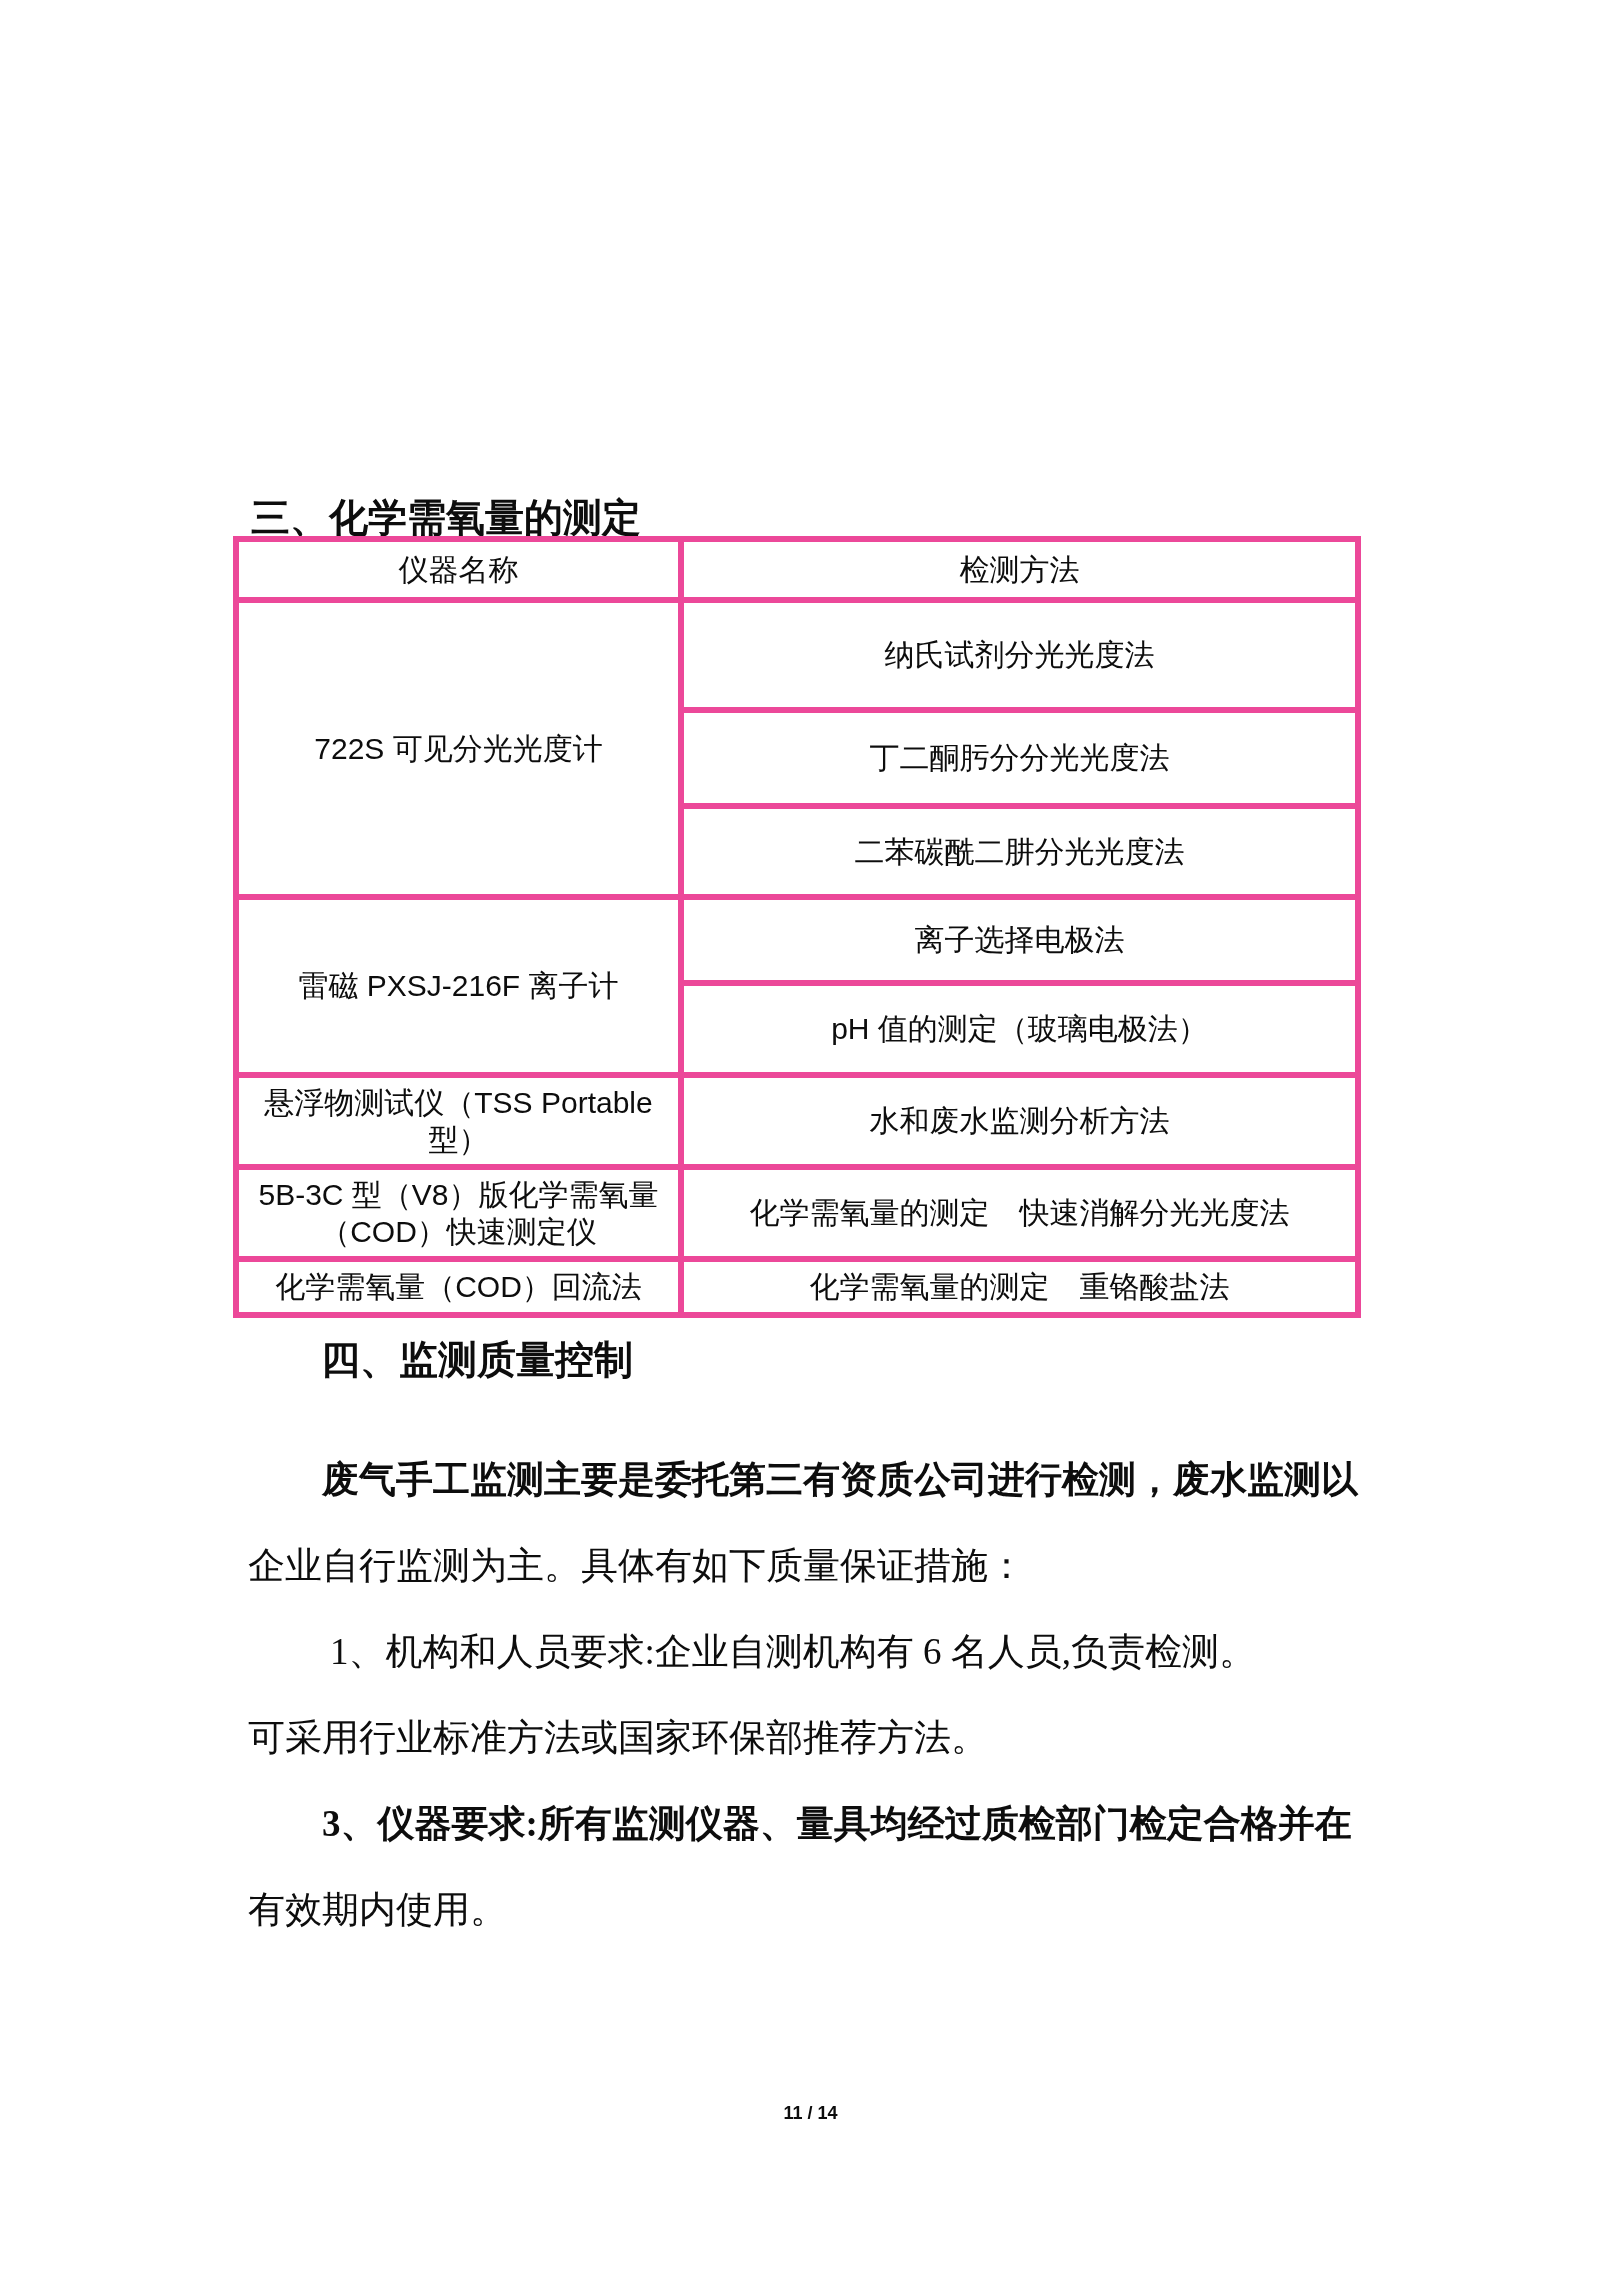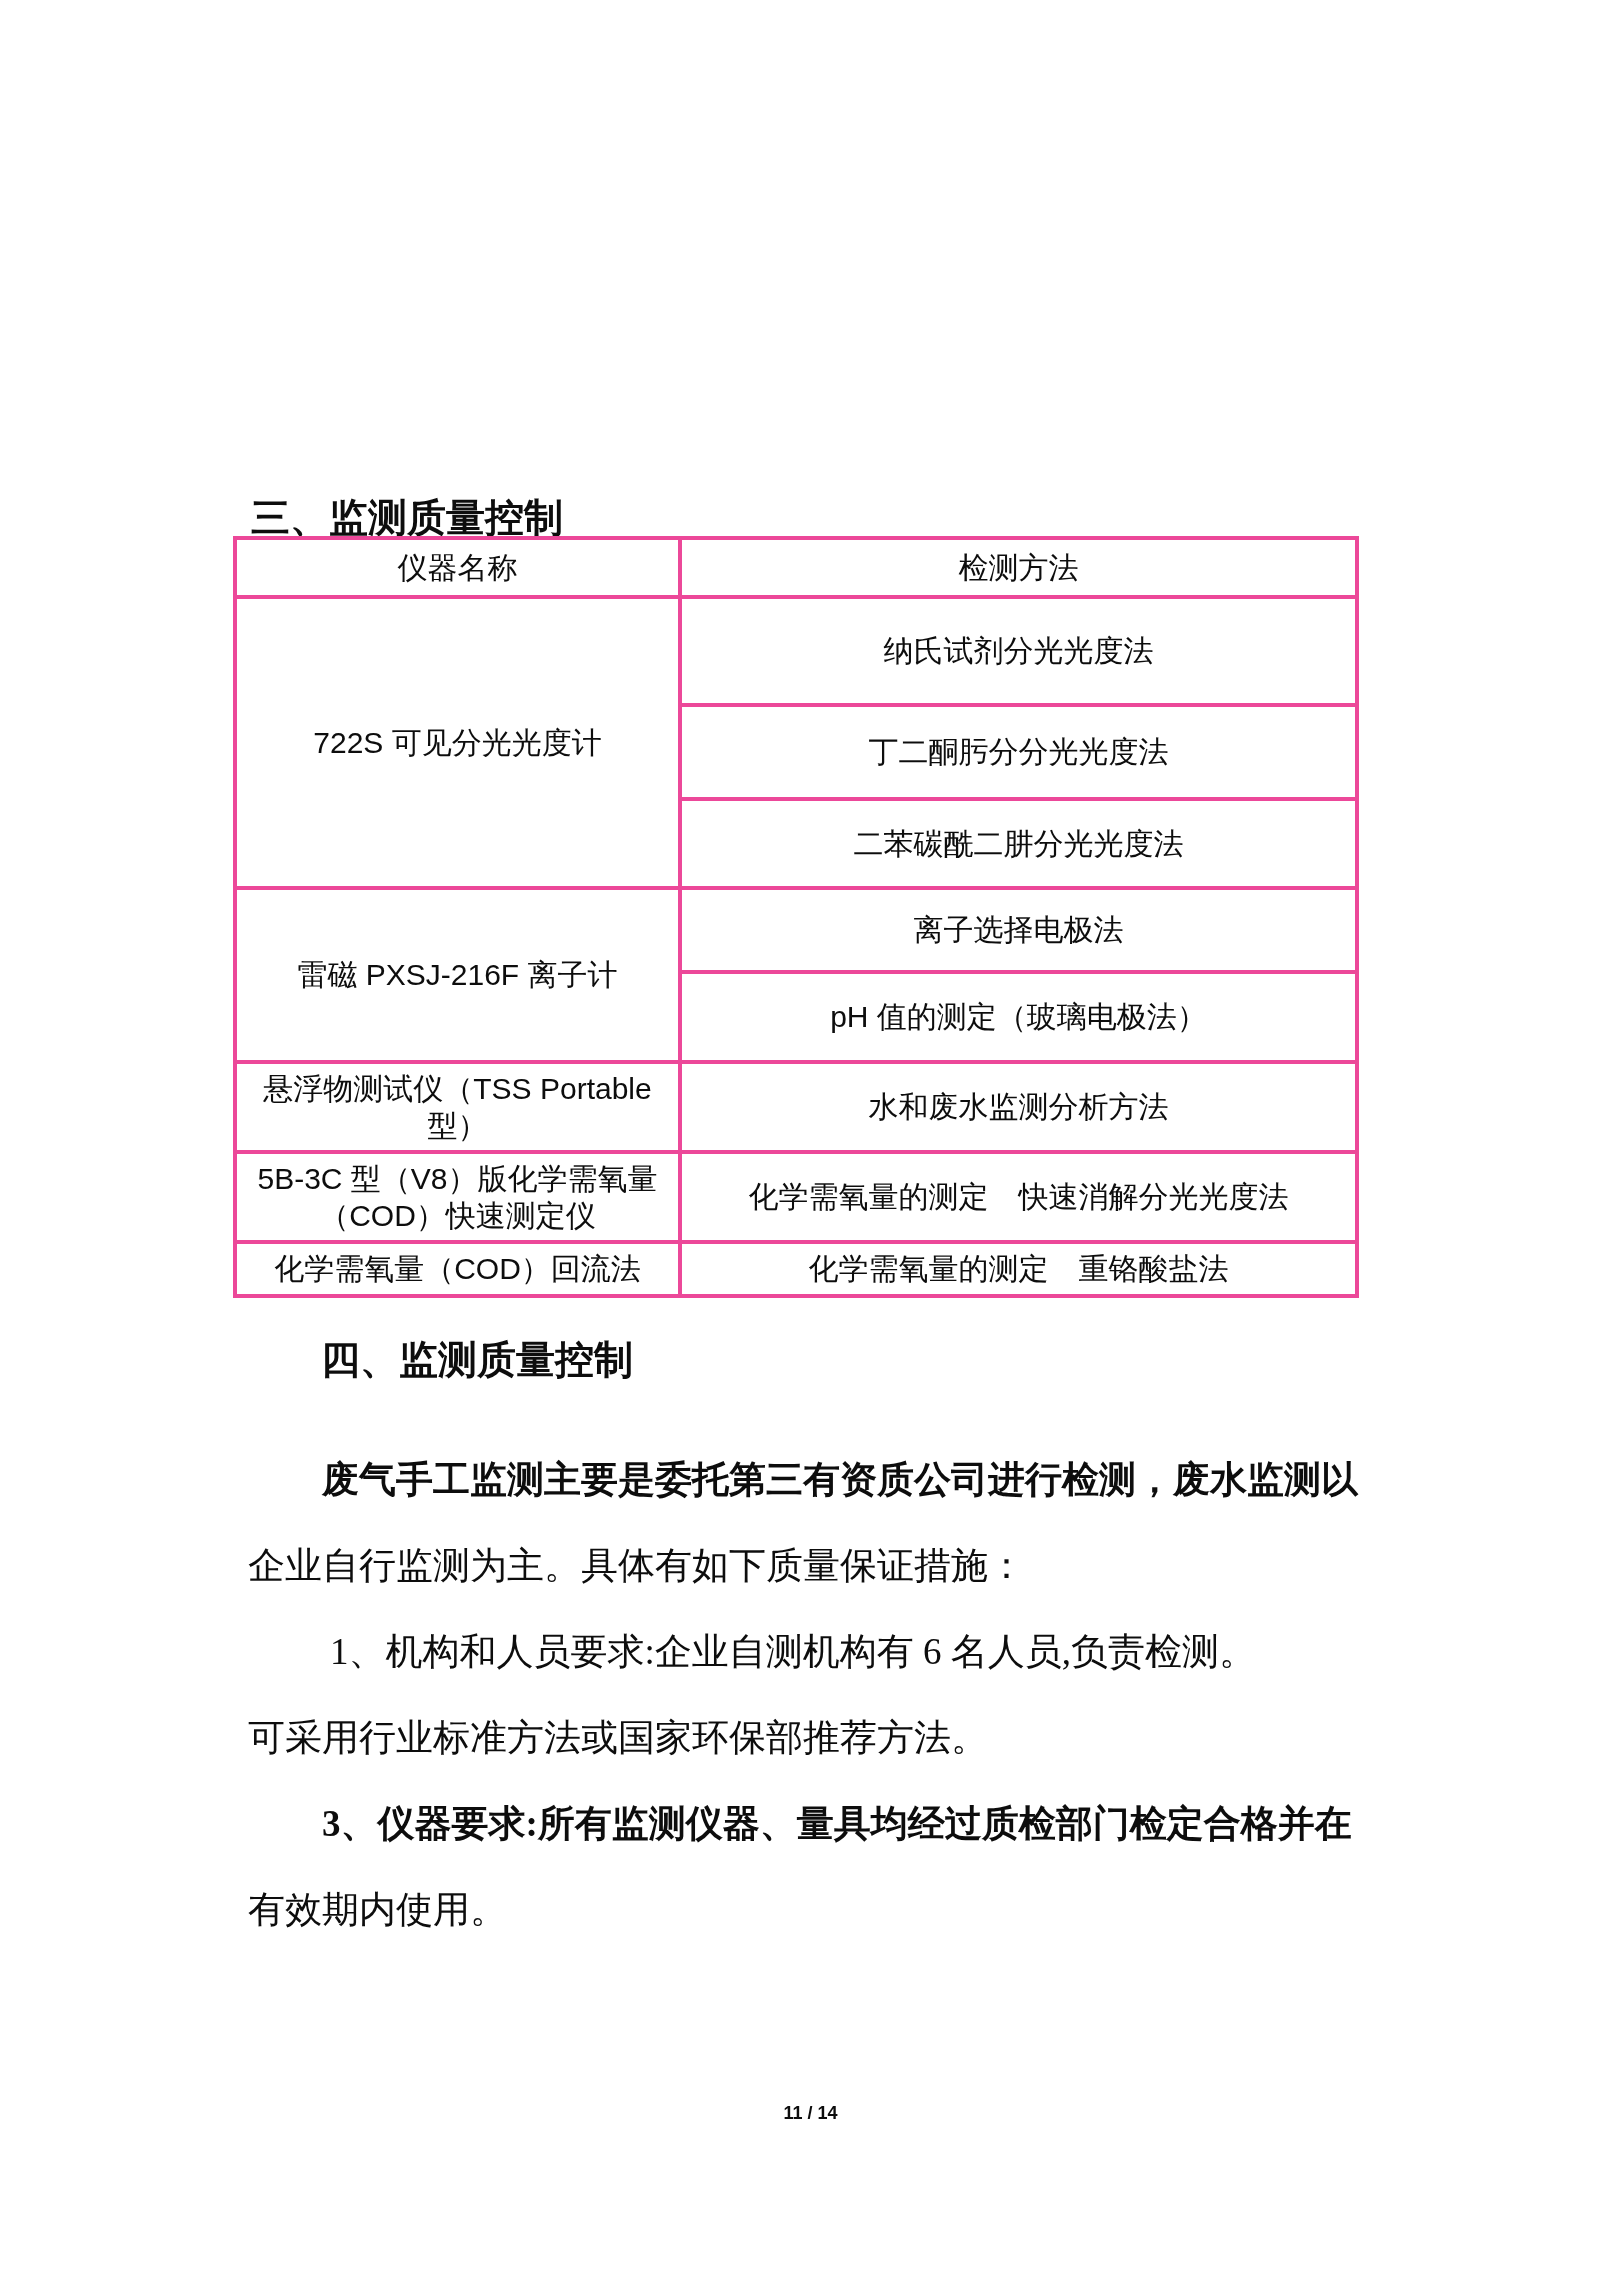--- a/index.html
+++ b/index.html
@@ -29,21 +29,21 @@
     position:absolute;
     left:233px;top:536px;
     width:1122px;
     border-collapse:collapse;
     table-layout:fixed;
     font-family:"Liberation Sans","DejaVu Sans",sans-serif;
     font-size:30px;
     color:#0d0d0d;
   }
   table.methods td{
-    border:4px solid #ec4899;
+    border:6px solid #ec4899;
     text-align:center;
     vertical-align:middle;
     padding:2px 9.8px;
     line-height:1.25;
   }
   col.c1{width:445px;}
   col.c2{width:677px;}
   tr.r-head td{height:51px;}
   tr.r1 td{height:100px;}
   tr.r2 td{height:86px;text-align:center;}
@@ -81,21 +81,21 @@
     font-size:18px;
     line-height:31px;
     color:#0d0d0d;
   }
 </style>
 </head>
 <body>
 
 <div class="page">
 
-  <div class="sec-title sec3-title">三、监测质量控制</div>
+  <div class="sec-title sec3-title">三、化学需氧量的测定</div>
 
   <table class="methods">
     <colgroup>
         <col class="c1">
         <col class="c2">
       </colgroup>
     <tbody>
       <tr class="r-head">
         <td>仪器名称</td>
         <td>检测方法</td>

